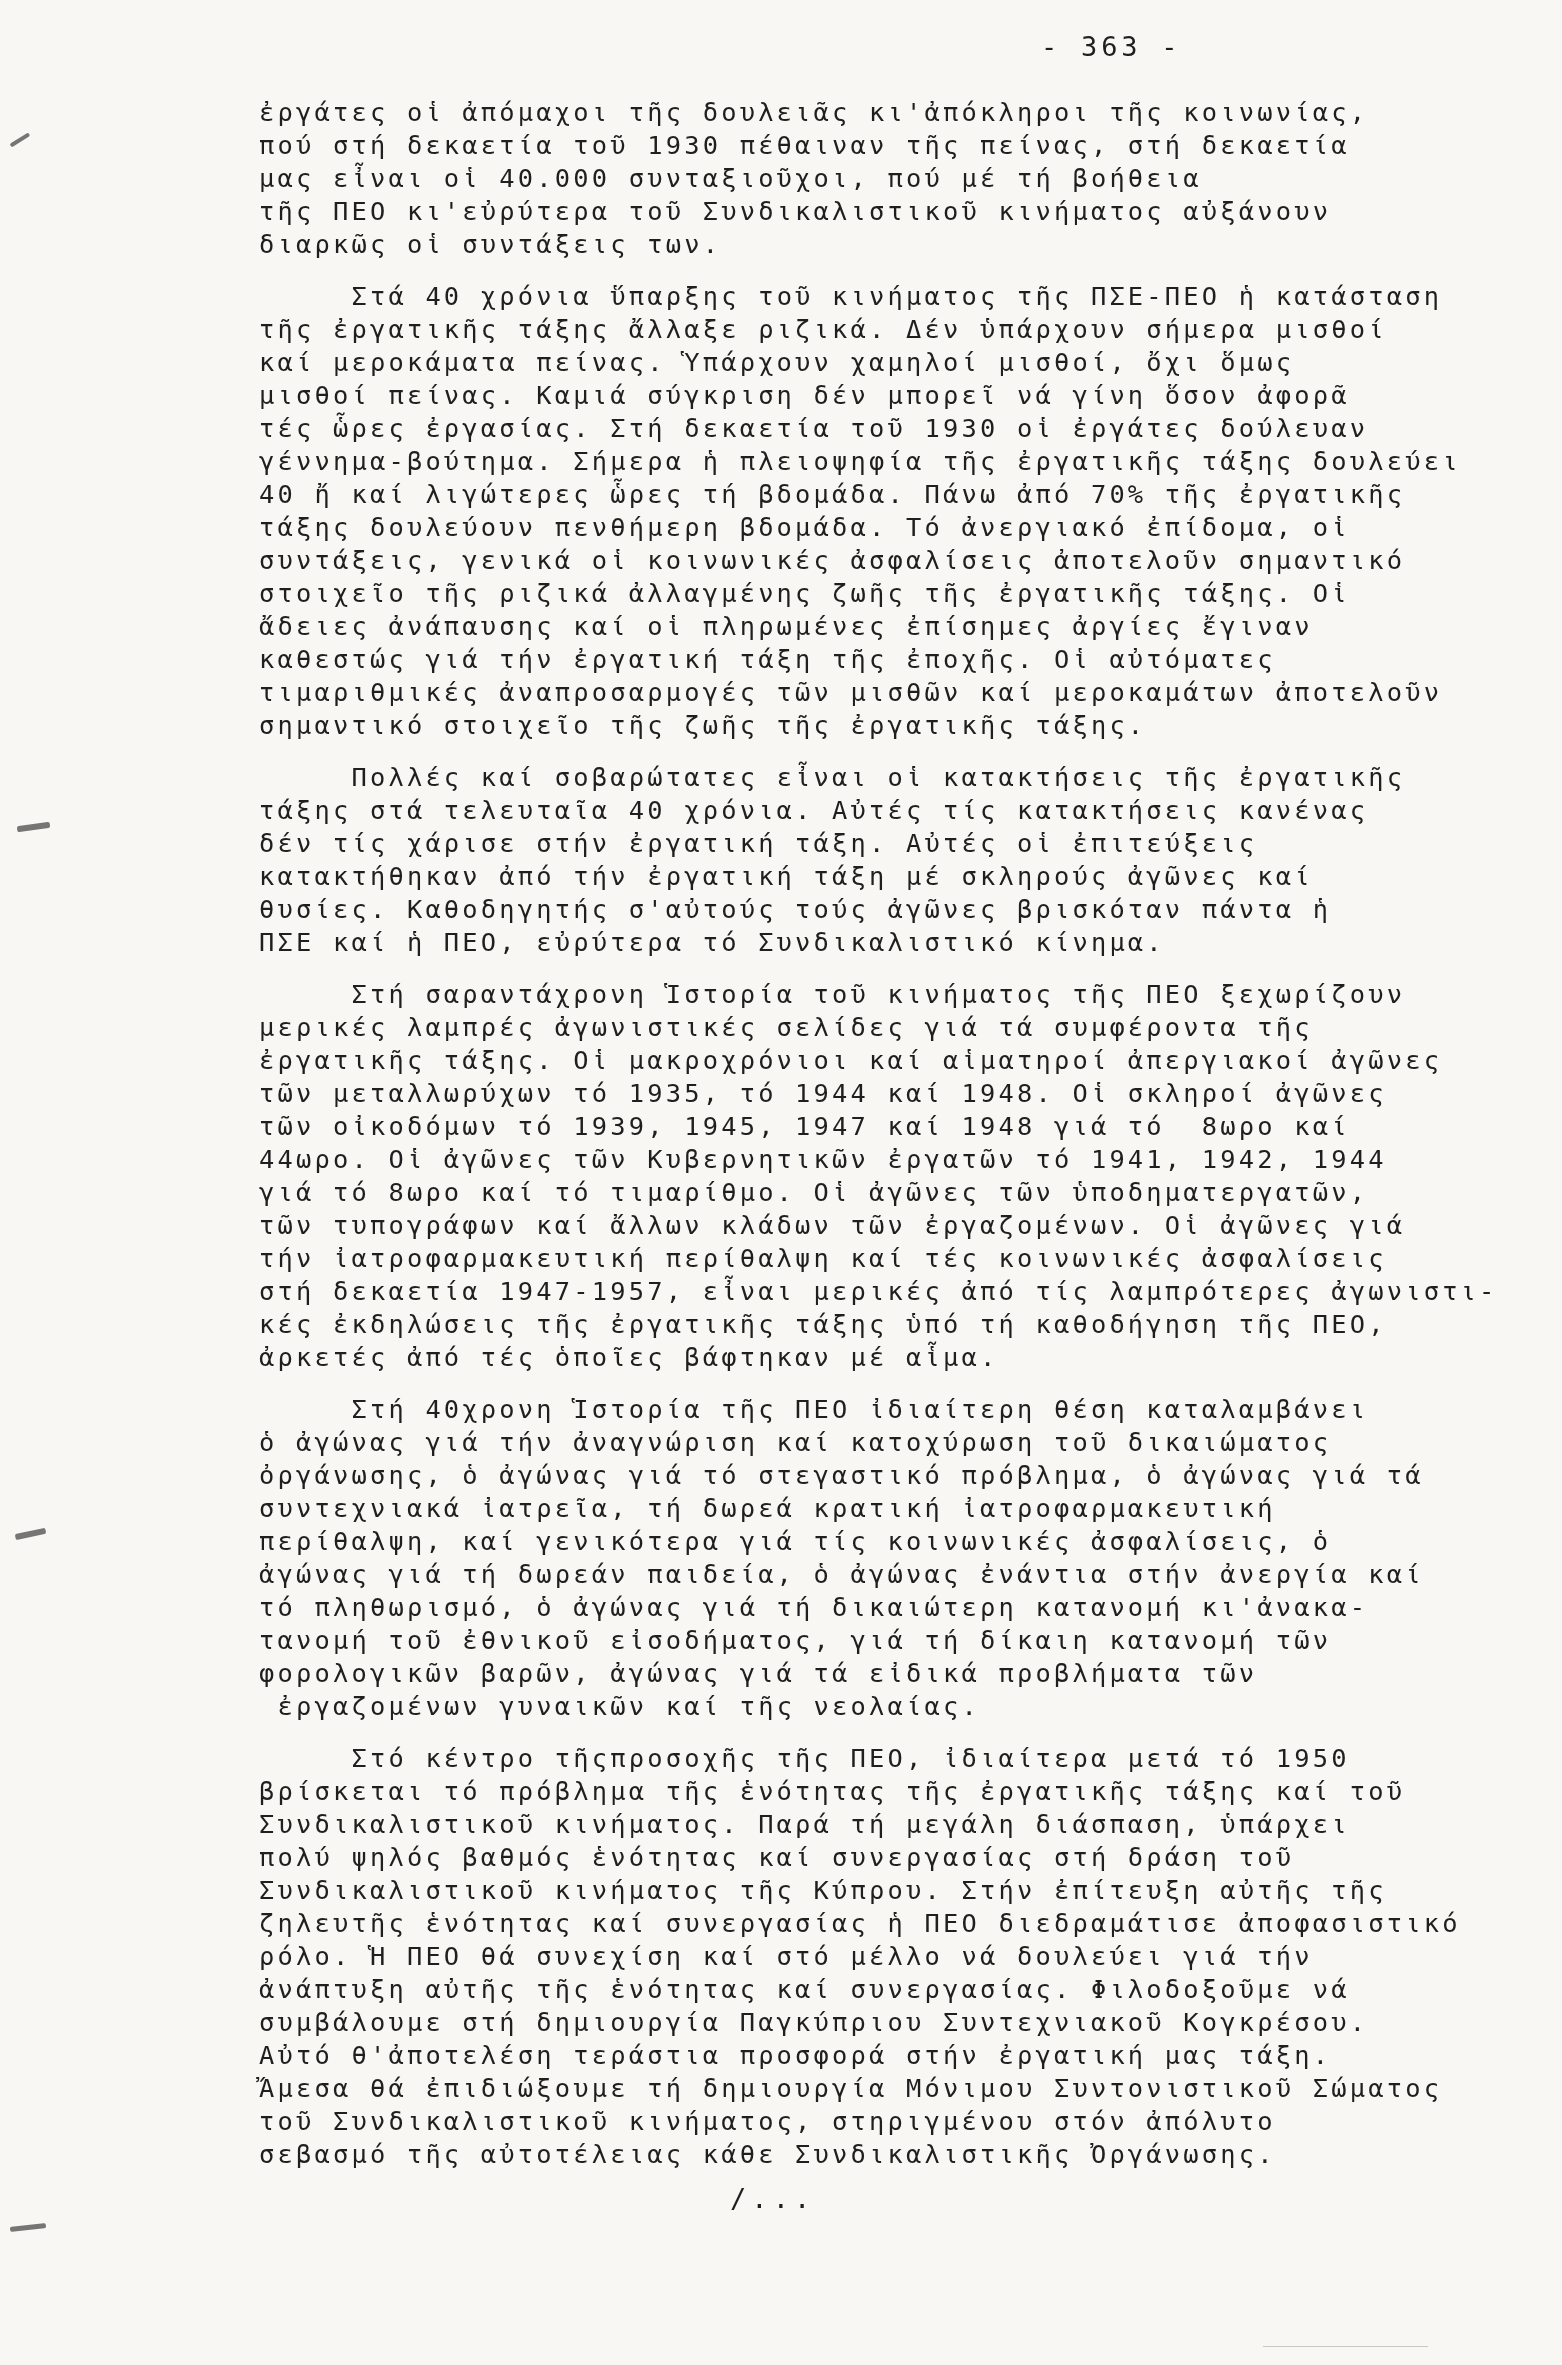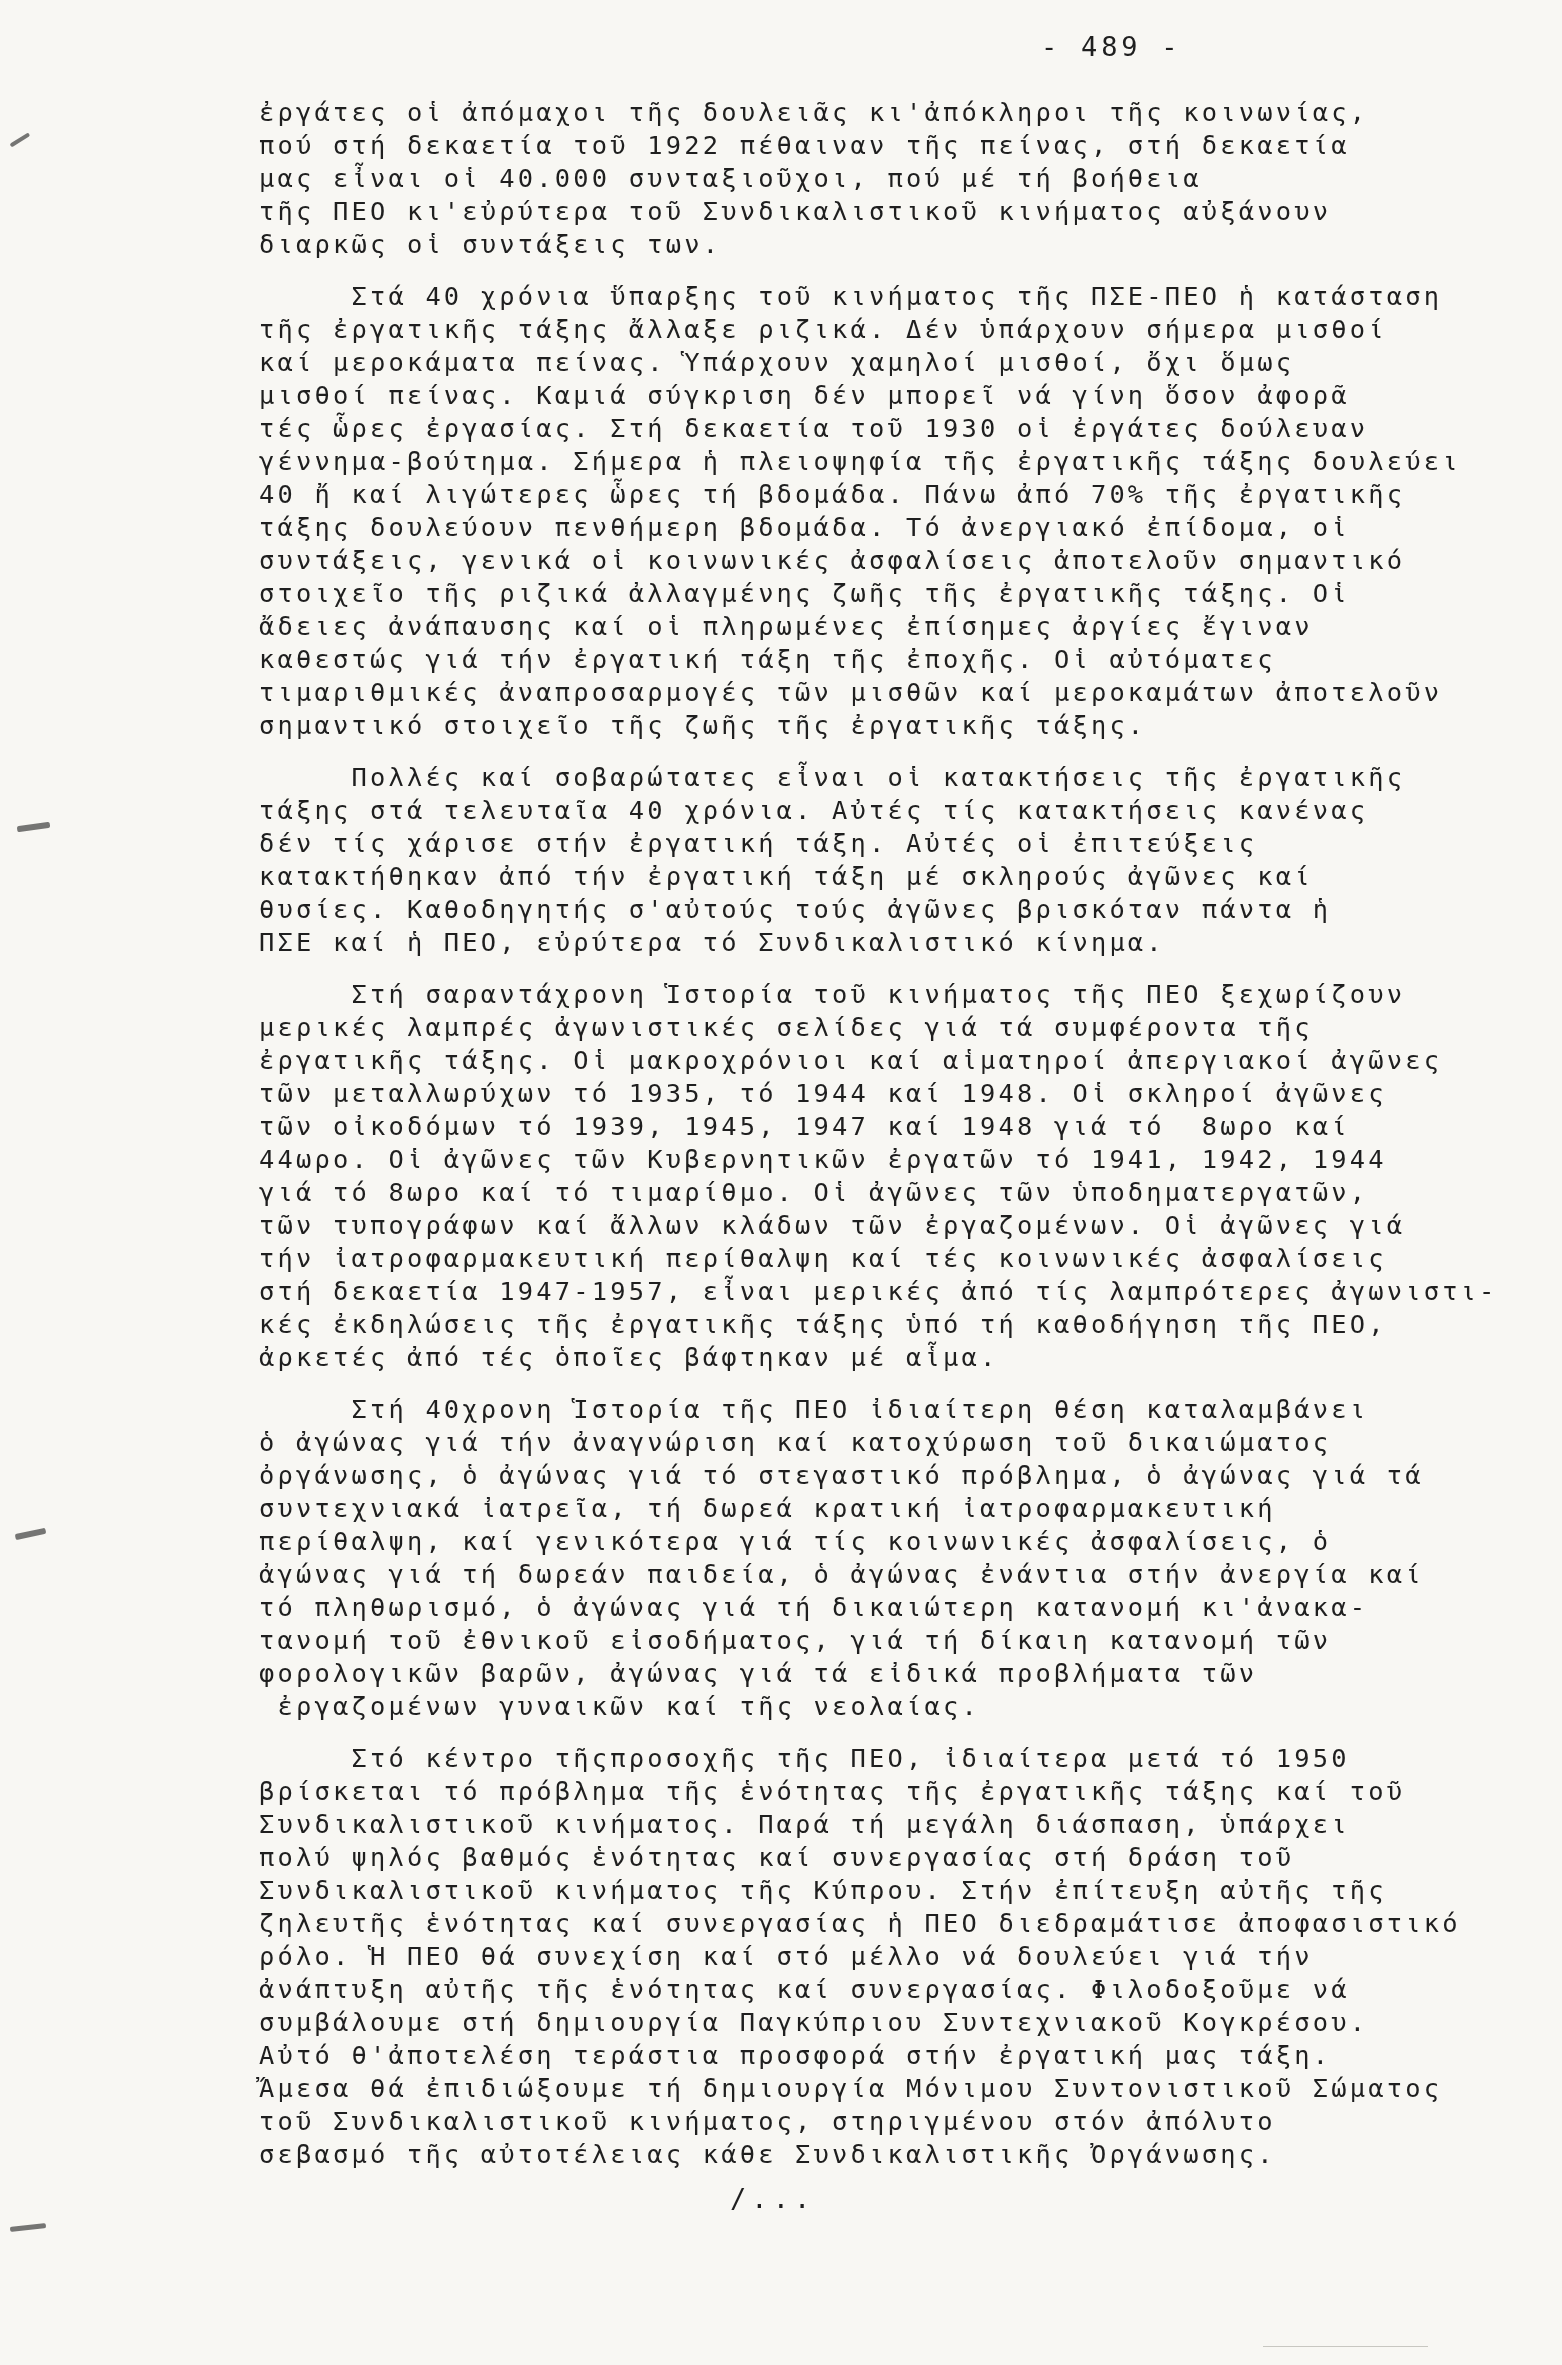--- a/index.html
+++ b/index.html
@@ -65,25 +65,25 @@
     width: 165px;
     height: 1.3px;
     background: #c8c7c1;
   }
 </style>
 </head>
 <body>
 
 <div class="page">
 
-  <div class="page-number">- 489 -</div>
+  <div class="page-number">- 363 -</div>
 
   <div class="text-block">
     <p class="para">ἐργάτες οἱ ἀπόμαχοι τῆς δουλειᾶς κι'ἀπόκληροι τῆς κοινωνίας,
-πού στή δεκαετία τοῦ 1922 πέθαιναν τῆς πείνας, στή δεκαετία
+πού στή δεκαετία τοῦ 1930 πέθαιναν τῆς πείνας, στή δεκαετία
 μας εἶναι οἱ 40.000 συνταξιοῦχοι, πού μέ τή βοήθεια
 τῆς ΠΕΟ κι'εὐρύτερα τοῦ Συνδικαλιστικοῦ κινήματος αὐξάνουν
 διαρκῶς οἱ συντάξεις των.</p>
     <p class="para">     Στά 40 χρόνια ὕπαρξης τοῦ κινήματος τῆς ΠΣΕ-ΠΕΟ ἡ κατάσταση
 τῆς ἐργατικῆς τάξης ἄλλαξε ριζικά. Δέν ὑπάρχουν σήμερα μισθοί
 καί μεροκάματα πείνας. Ὑπάρχουν χαμηλοί μισθοί, ὄχι ὅμως
 μισθοί πείνας. Καμιά σύγκριση δέν μπορεῖ νά γίνη ὅσον ἀφορᾶ
 τές ὧρες ἐργασίας. Στή δεκαετία τοῦ 1930 οἱ ἐργάτες δούλευαν
 γέννημα-βούτημα. Σήμερα ἡ πλειοψηφία τῆς ἐργατικῆς τάξης δουλεύει
 40 ἤ καί λιγώτερες ὧρες τή βδομάδα. Πάνω ἀπό 70% τῆς ἐργατικῆς

